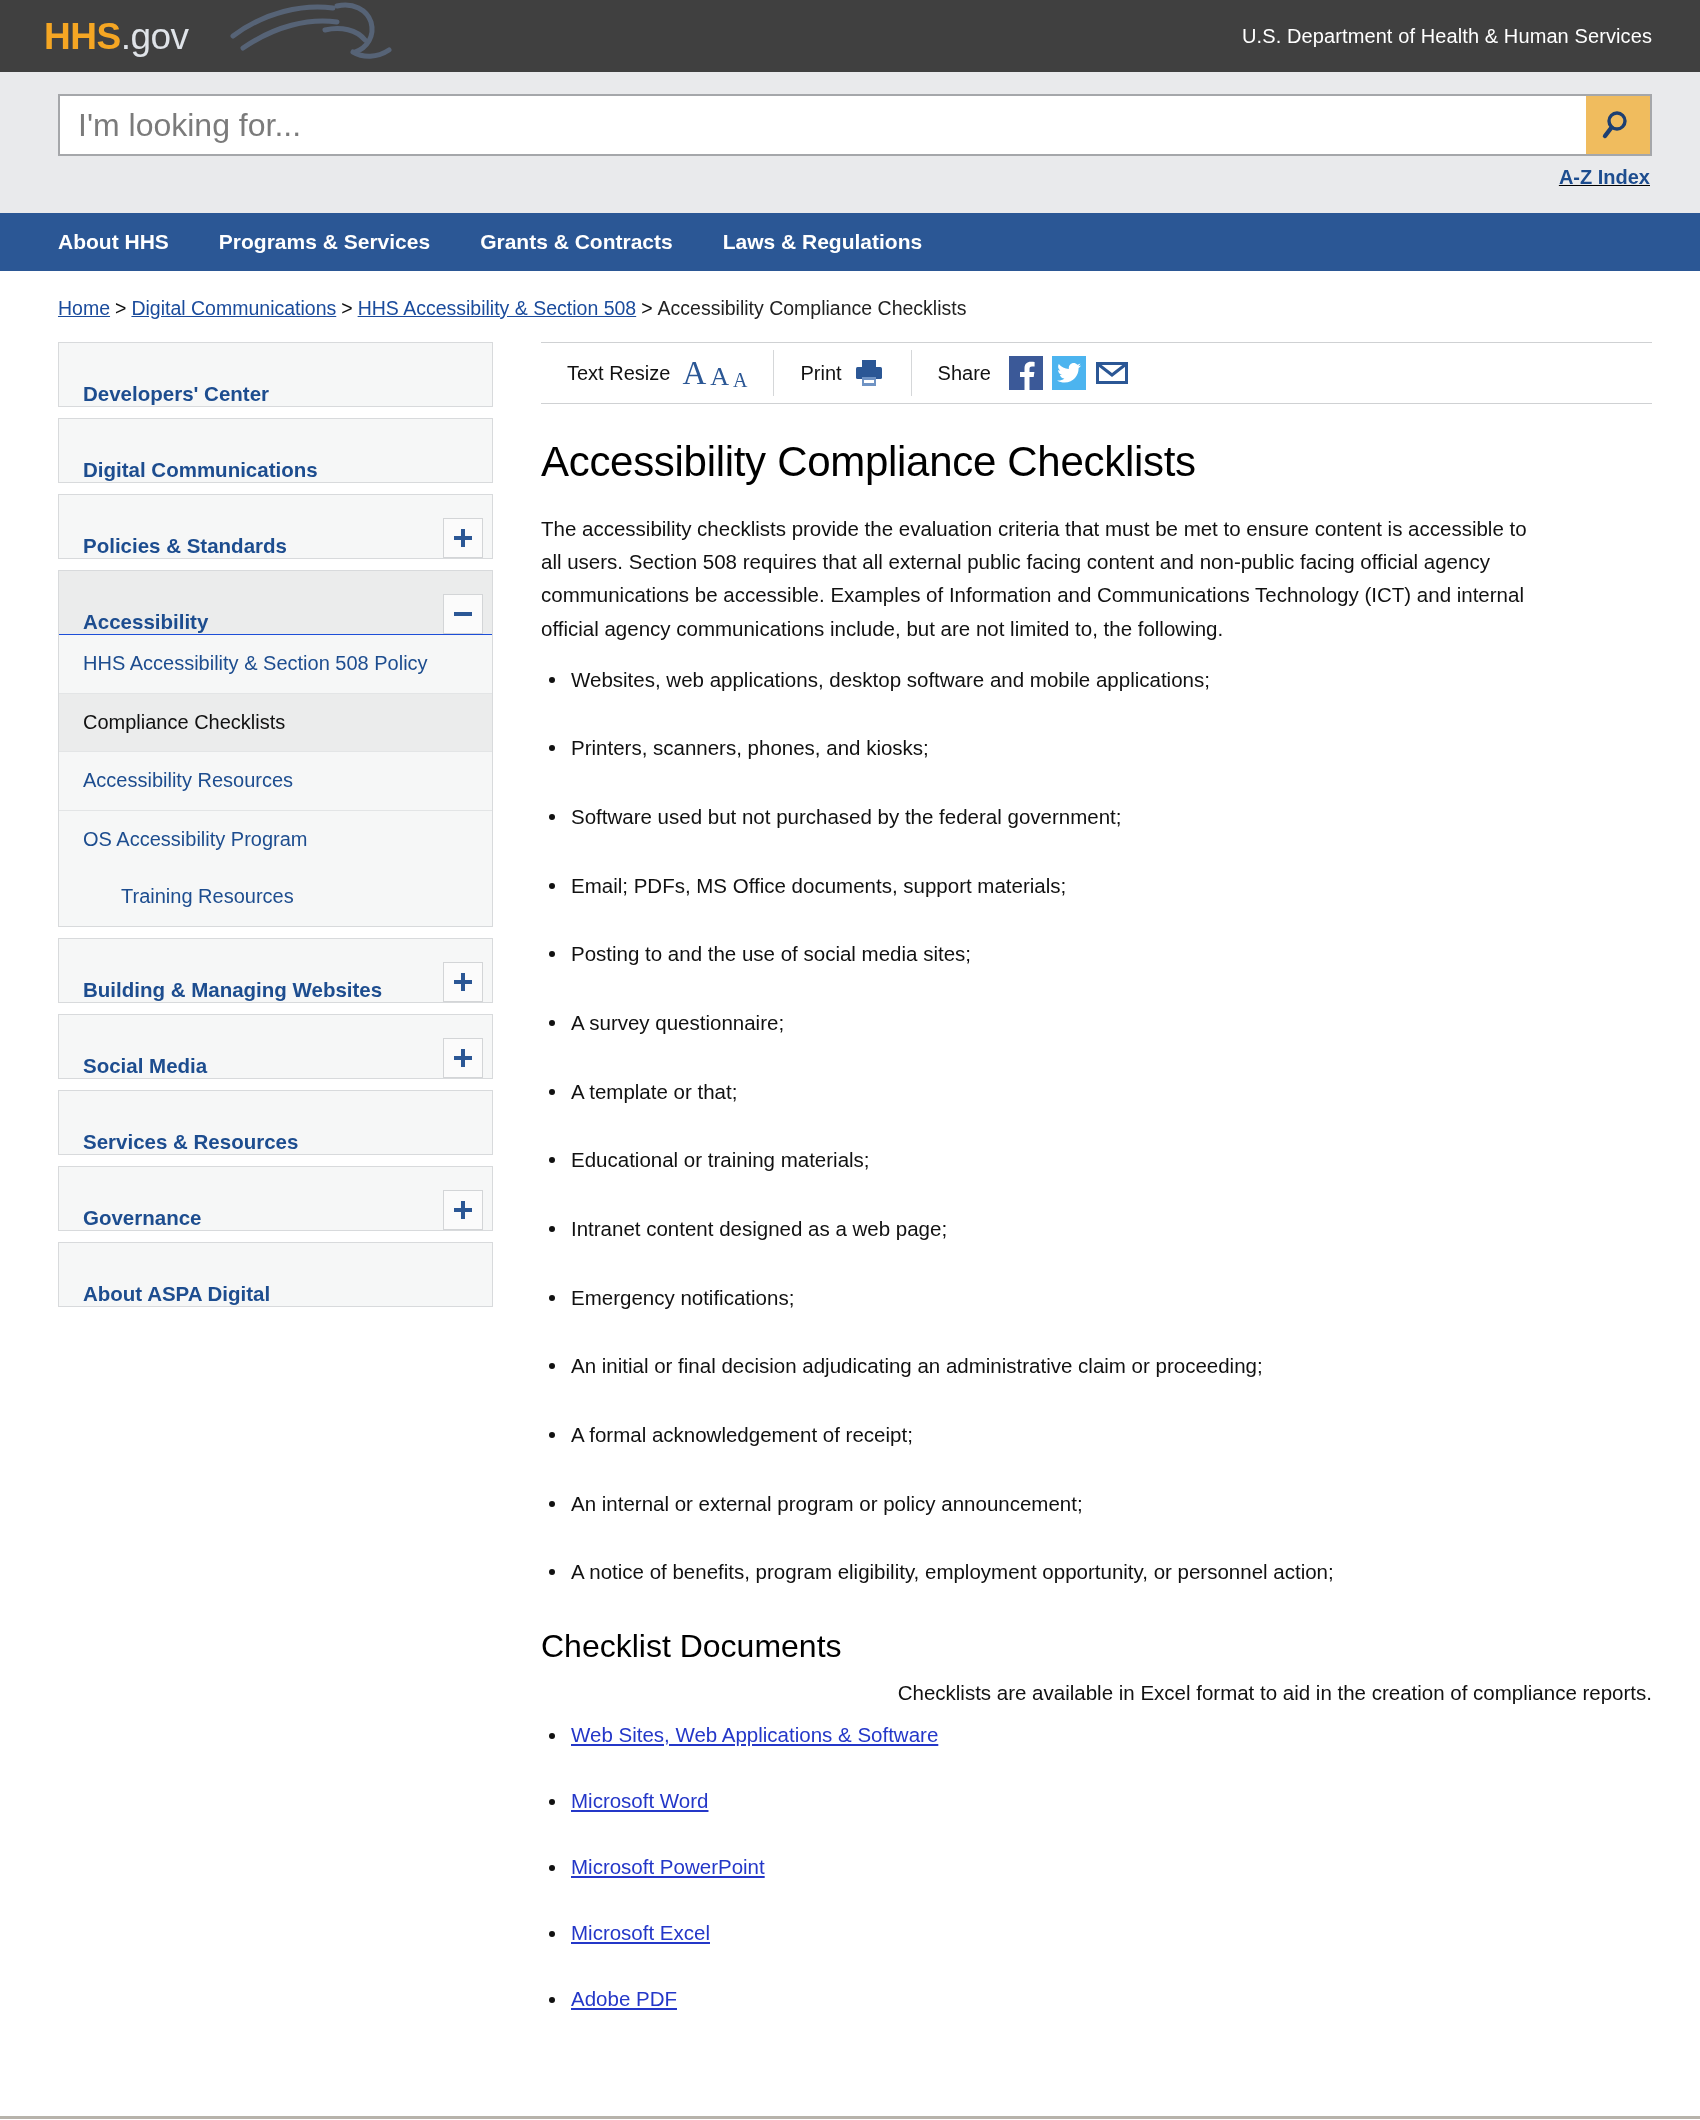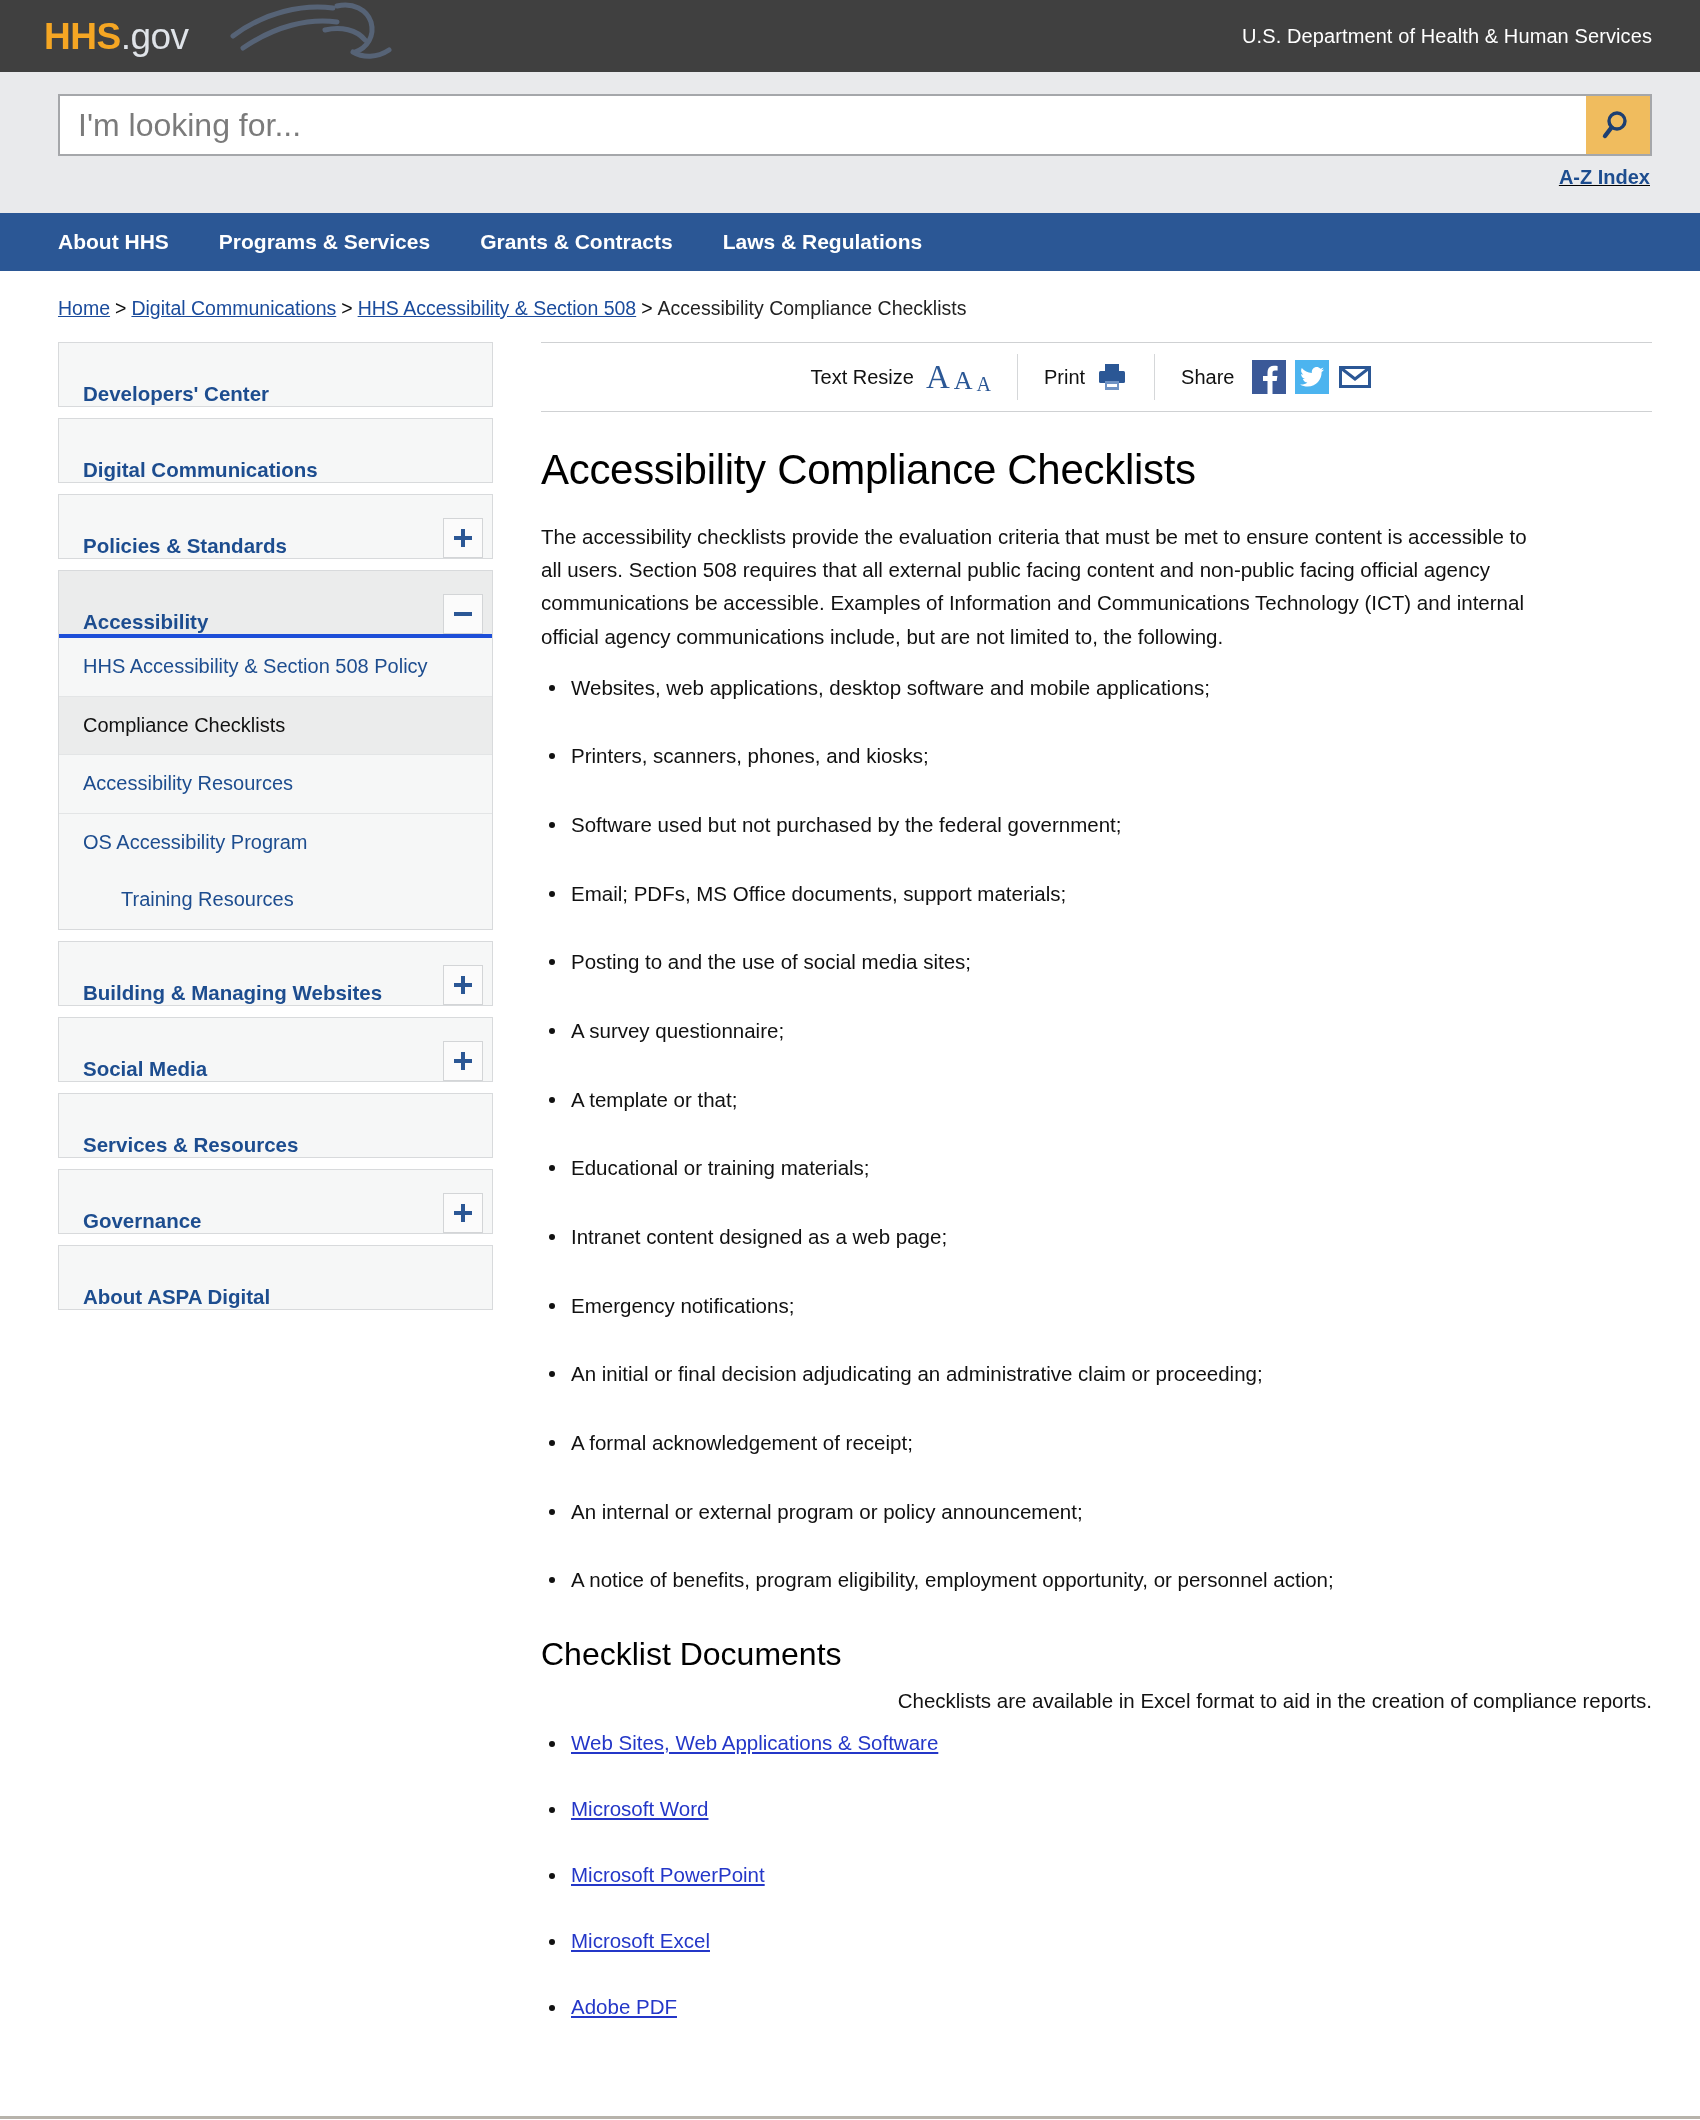--- a/index.html
+++ b/index.html
@@ -70,35 +70,35 @@
   .srow { display:flex; align-items:flex-end; min-height:63px; padding:0 9px 0 24px; }
   .srow .lbl { color:#1d4d8f; font-size:20.5px; font-weight:bold; flex:1; }
   .togg {
     width:40px; height:40px; flex:none; border:1px solid #d3d5d7; background:#fbfbfb;
     display:flex; align-items:center; justify-content:center; cursor:pointer;
   }
   .togg .bar  { width:18px; height:4px; background:#2b5795; position:absolute; }
   .togg .barv { width:4px; height:18px; background:#2b5795; position:absolute; }
   .togg i { position:relative; display:block; width:18px; height:18px; }
 
-  .subs { border-top:4px solid #1d4ed8; }
+  .subs { border-top:1px solid #1d4ed8; }
   .sub {
     padding:16px 24px 16px 24px; font-size:20px; line-height:1.28;
     color:#1d4d8f; border-bottom:1px solid #e3e5e6; background:#f6f7f7; cursor:pointer;
   }
   .sub:last-child { border-bottom:0; }
   .sub.current { color:#111; background:#ebecec; cursor:default; }
   .sub.indent { padding-left:62px; }
   .sub.nb { border-bottom:0; }
 
   
   .content { flex:1; min-width:0; }
   .toolbar {
     border-top:1px solid #cfd1d3; border-bottom:1px solid #cfd1d3;
-    height:70px; display:flex; align-items:center; justify-content:center;
+    height:62px; display:flex; align-items:center; justify-content:flex-start;
     gap:0; padding-right:10px;
   }
   .tgroup { display:flex; align-items:center; padding:0 26px; height:46px; }
   .tgroup + .tgroup { border-left:1px solid #d5d7d9; }
   .tlabel { font-size:20px; color:#111; }
   .aaa { display:flex; align-items:flex-end; margin-left:12px; color:#2b5795; line-height:1; }
   .aaa span { font-family:"Liberation Serif", serif; font-weight:normal; }
   .a1 { font-size:33px; } .a2 { font-size:26px; margin-left:4px; } .a3 { font-size:20px; margin-left:4px; }
   .shareicons { display:flex; gap:9px; margin-left:18px; }
   .sicon { width:34px; height:34px; display:flex; align-items:center; justify-content:center; cursor:pointer; }

